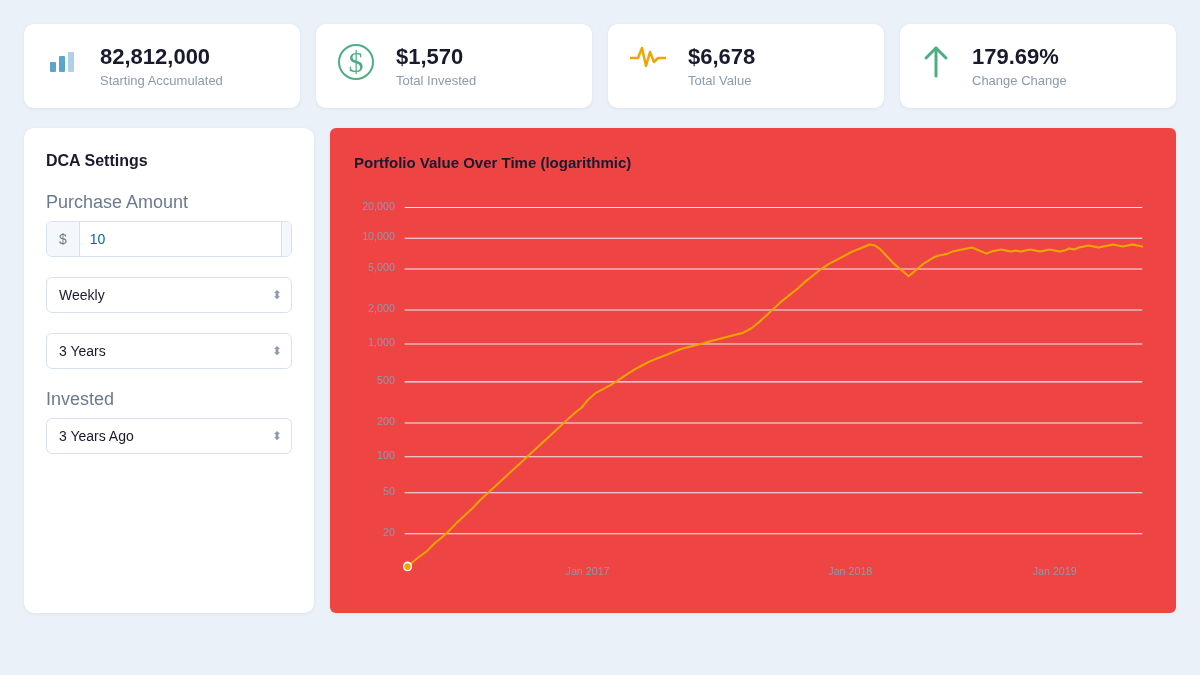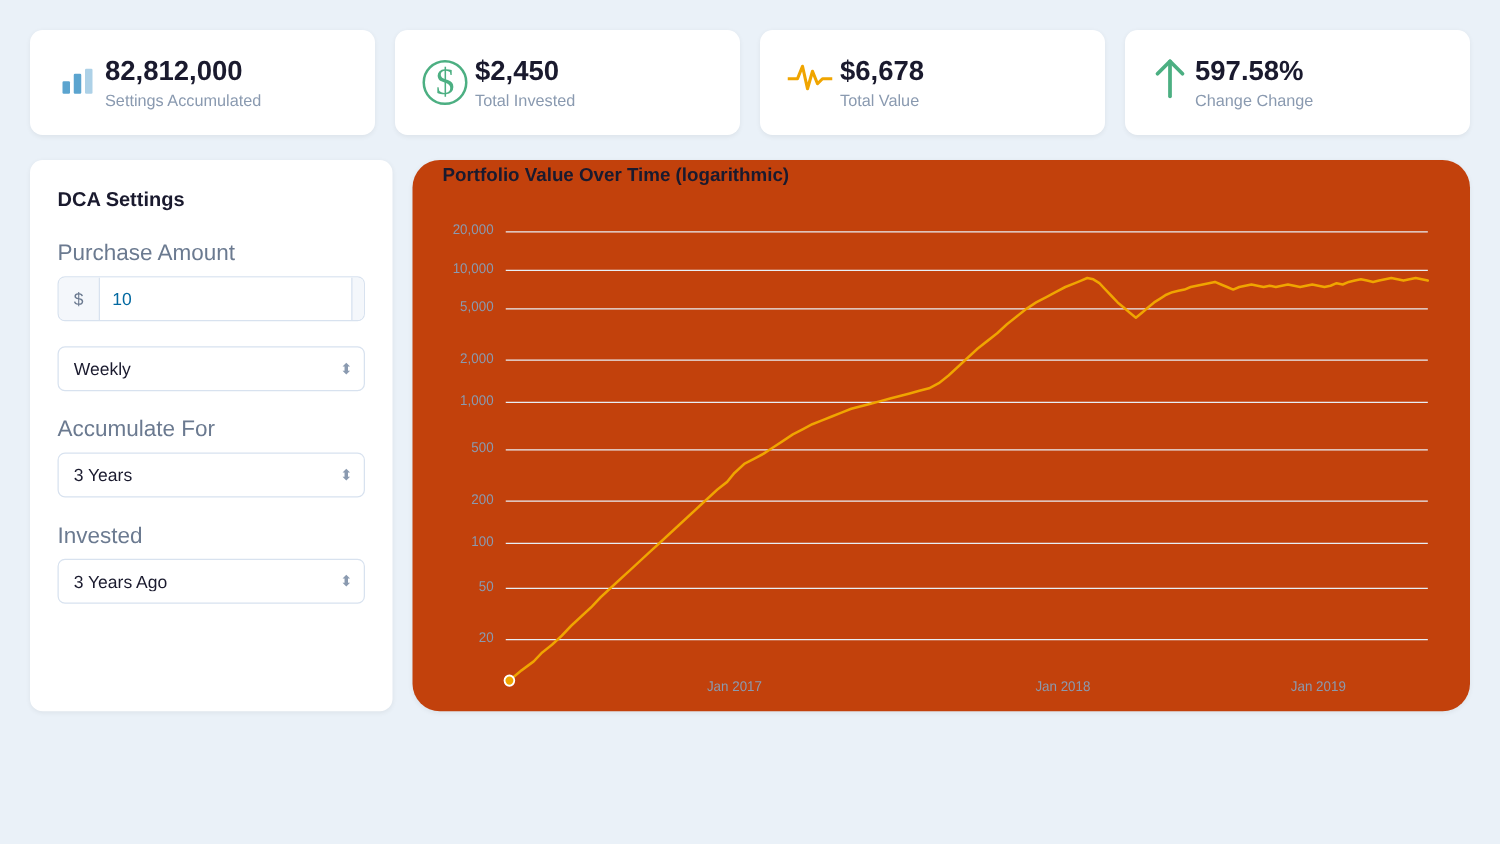--- a/index.html
+++ b/index.html
@@ -16,22 +16,21 @@
       grid-template-columns: repeat(4, 1fr);
       gap: 16px;
       margin-bottom: 20px;
     }
 
     .card {
       background: #fff;
       border-radius: 10px;
       padding: 20px 22px;
       display: flex;
-      align-items: center;
-      gap: 6px;
+      gap: 22px;
       box-shadow: 0 1px 4px rgba(0,0,0,0.06);
     }
 
     .card-icon {
       font-size: 28px;
       flex-shrink: 0;
     }
 
     .card-content {}
     .card-value {
@@ -131,23 +130,23 @@
       position: absolute;
       right: 10px;
       top: 50%;
       transform: translateY(-50%);
       pointer-events: none;
       color: #8a9ab0;
       font-size: 12px;
     }
 
     .chart-panel {
-      background: #c2410c;
-      border-radius: 22px;
-      padding: 4px 24px;
+      background: #ef4444;
+      border-radius: 6px;
+      padding: 26px 24px;
       box-shadow: 0 1px 4px rgba(0,0,0,0.06);
     }
 
     .chart-title {
       font-size: 15px;
       font-weight: 600;
       color: #1a1a2e;
       margin-bottom: 16px;
     }
 
@@ -170,28 +169,28 @@
   <div class="card">
     <div class="card-icon" style="color:#5ba4cf;">
       <svg width="32" height="32" viewBox="0 0 32 32" fill="none">
         <rect x="4" y="18" width="6" height="10" rx="1" fill="#5ba4cf"></rect>
         <rect x="13" y="12" width="6" height="16" rx="1" fill="#5ba4cf"></rect>
         <rect x="22" y="8" width="6" height="20" rx="1" fill="#5ba4cf" opacity="0.5"></rect>
       </svg>
     </div>
     <div class="card-content">
       <div class="card-value">82,812,000</div>
-      <div class="card-label">Settings Accumulated</div>
+      <div class="card-label">Starting Accumulated</div>
     </div>
   </div>
 
   <div class="card">
     <div class="card-icon" style="color:#4caf82; font-size:30px; font-weight:300; border:2px solid #4caf82; border-radius:50%; width:36px; height:36px; display:flex; align-items:center; justify-content:center; font-family:Georgia,serif;">$</div>
     <div class="card-content">
-      <div class="card-value">$2,450</div>
+      <div class="card-value">$1,570</div>
       <div class="card-label">Total Invested</div>
     </div>
   </div>
 
   <div class="card">
     <div class="card-icon" style="color:#f0a500;">
       <svg width="36" height="28" viewBox="0 0 36 28" fill="none">
         <polyline points="0,14 8,14 12,4 16,22 20,8 24,18 28,14 36,14" stroke="#f0a500" stroke-width="2.5" fill="none" stroke-linejoin="round"></polyline>
       </svg>
     </div>
@@ -202,21 +201,21 @@
   </div>
 
   <div class="card">
     <div class="card-icon" style="color:#4caf82;">
       <svg width="28" height="36" viewBox="0 0 28 36" fill="none">
         <line x1="14" y1="32" x2="14" y2="4" stroke="#4caf82" stroke-width="3" stroke-linecap="round"></line>
         <polyline points="4,14 14,4 24,14" stroke="#4caf82" stroke-width="3" fill="none" stroke-linejoin="round" stroke-linecap="round"></polyline>
       </svg>
     </div>
     <div class="card-content">
-      <div class="card-value">597.58%</div>
+      <div class="card-value">179.69%</div>
       <div class="card-label">Change Change</div>
     </div>
   </div>
 
 </div>
 
 <div class="main-row">
 
   <div class="settings-panel">
     <div class="settings-title">DCA Settings</div>
@@ -235,21 +234,20 @@
         <select class="form-select">
           <option>Daily</option>
           <option selected="">Weekly</option>
           <option>Monthly</option>
         </select>
         <span class="select-arrow">⬍</span>
       </div>
     </div>
 
     <div class="form-group">
-      <label class="form-label">Accumulate For</label>
       <div class="select-wrapper">
         <select class="form-select">
           <option>1 Year</option>
           <option>2 Years</option>
           <option selected="">3 Years</option>
           <option>4 Years</option>
           <option>5 Years</option>
         </select>
         <span class="select-arrow">⬍</span>
       </div>

